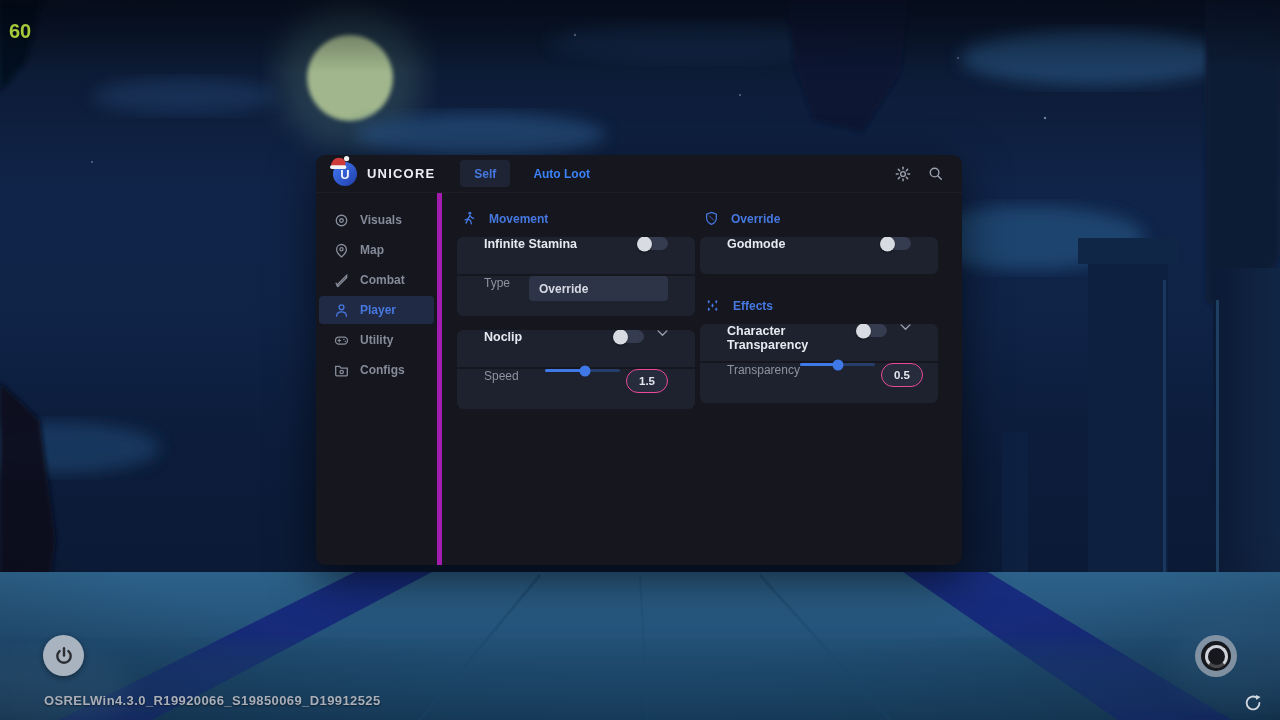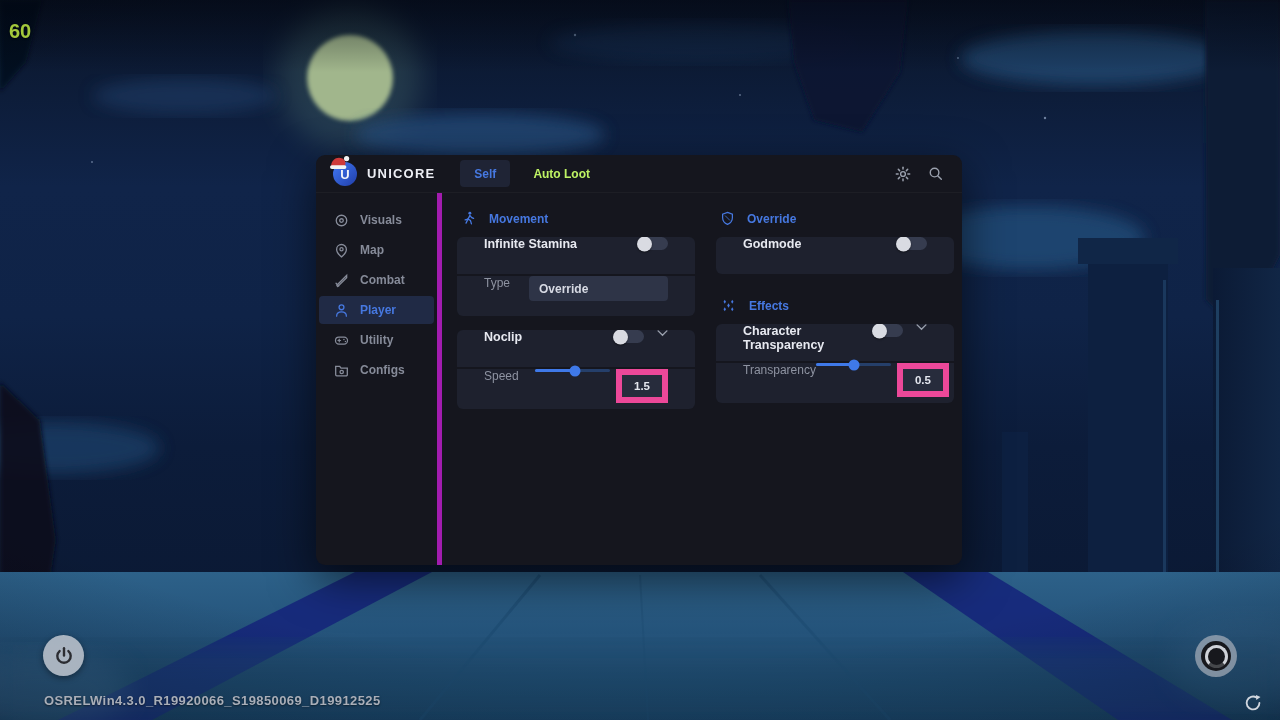--- a/index.html
+++ b/index.html
@@ -40,34 +40,34 @@
   }
   .win-header { height:37px; display:flex; align-items:center; padding-left:17px; border-bottom:1px solid rgba(255,255,255,.035); }
   .logo { position:relative; width:24px; height:24px; border-radius:50%;
     background:linear-gradient(135deg,#3d71ea 15%,#2547b5 85%);
     display:flex; align-items:center; justify-content:center; flex:none; }
   .logo .u { color:#f2f4fa; font-size:13px; font-weight:700; margin-top:1px; }
   .santa-hat { position:absolute; left:-7px; top:-9px; }
   .brand { color:#eceef4; font-size:13px; font-weight:700; letter-spacing:1.2px; margin-left:10px; }
   .tabs { display:flex; align-items:center; margin-left:25px; gap:9px; }
   .tab { height:27px; padding:0 14px; display:flex; align-items:center; border-radius:4px;
-    font-size:12px; font-weight:700; color:#bef264; }
+    font-size:12px; font-weight:700; color:#3b82f6; }
   .tab.active { background:#1f2435; color:#4678e0; }
   .win-header .spacer { flex:1; }
   .hdr-icons { display:flex; align-items:center; gap:17px; margin-right:19px; color:#9aa0ad; }
 
   .win-body { display:flex; height:373px; }
   .sidebar { width:121px; flex:none; border-right:5px solid #a21caf; padding-top:11px; }
   .side-item { height:28px; margin:2px 3px; display:flex; align-items:center; gap:11px;
     padding-left:15px; border-radius:4px; color:#868b99; font-size:12px; font-weight:600; }
   .side-item svg { flex:none; stroke:#868b99; }
   .side-item.active { background:#202a45; color:#4678e0; }
   .side-item.active svg { stroke:#4678e0; }
 
-  .content { flex:1; display:flex; gap:21px; padding:18px 14px 0 15px; }
+  .content { flex:1; display:flex; gap:5px; padding:18px 14px 0 15px; }
   .col { width:238px; flex:none; }
 
   .sec-header { display:flex; align-items:center; gap:13px; margin:0 0 11px 5px; }
   .sec-title { color:#4678e0; font-size:12px; font-weight:700; }
 
   .card { background:#1e212e; border-radius:6px; overflow:hidden; }
   .card + .card { margin-top:11px; }
   .row { display:flex; padding:0 27px; }
   .row.main { height:37px; }
   .row.sub { height:40px; border-top:2px solid #15161e; }
@@ -80,22 +80,22 @@
     width:15px; height:15px; border-radius:50%; background:#d9dbe2; box-shadow:0 1px 2px rgba(0,0,0,.45); }
   .chevron { margin-left:13px; display:flex; }
 
   .select { width:119px; height:25px; background:#2e3447; border-radius:4px;
     display:flex; align-items:center; padding:0 10px; color:#d7dae4; font-size:12px; font-weight:600; }
 
   .slider { position:relative; width:75px; height:3px; background:#253f6a; border-radius:2px; flex:none; }
   .slider .fill { height:100%; background:#3f79e8; border-radius:2px; }
   .slider .thumb { position:absolute; top:50%; transform:translate(-50%,-50%);
     width:11px; height:11px; border-radius:50%; background:#3f79e8; }
-  .valbox { width:40px; height:22px; margin-left:6px; background:#272c3c; border:6px solid #ec4899;
-    border-radius:0; display:flex; align-items:center; justify-content:center;
+  .valbox { width:40px; height:22px; margin-left:6px; background:#272c3c; border:1px solid #ec4899;
+    border-radius:12px; display:flex; align-items:center; justify-content:center;
     color:#e3e6ee; font-size:11.5px; font-weight:600; flex:none; }
 
   .mt-gap { margin-top:24px; }
 </style>
 </head>
 <body>
 
 <div class="stage">
 
   <svg class="bg-svg" width="1280" height="720" viewBox="0 0 1280 720">

